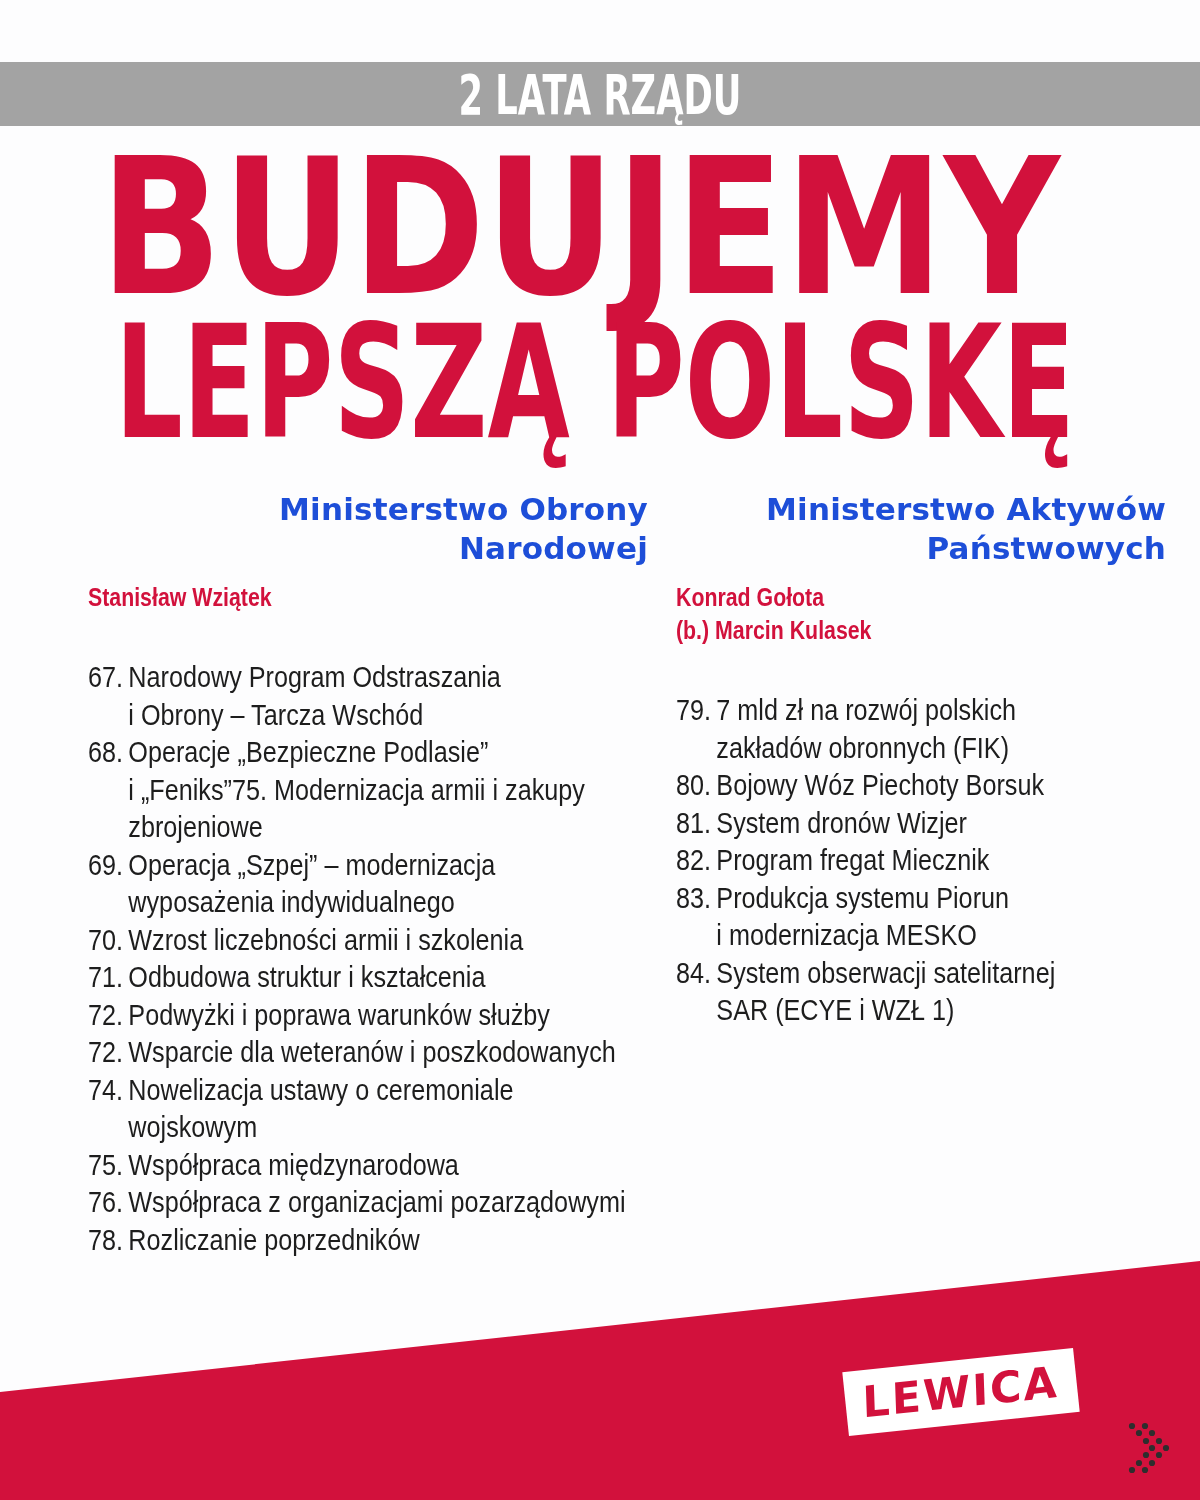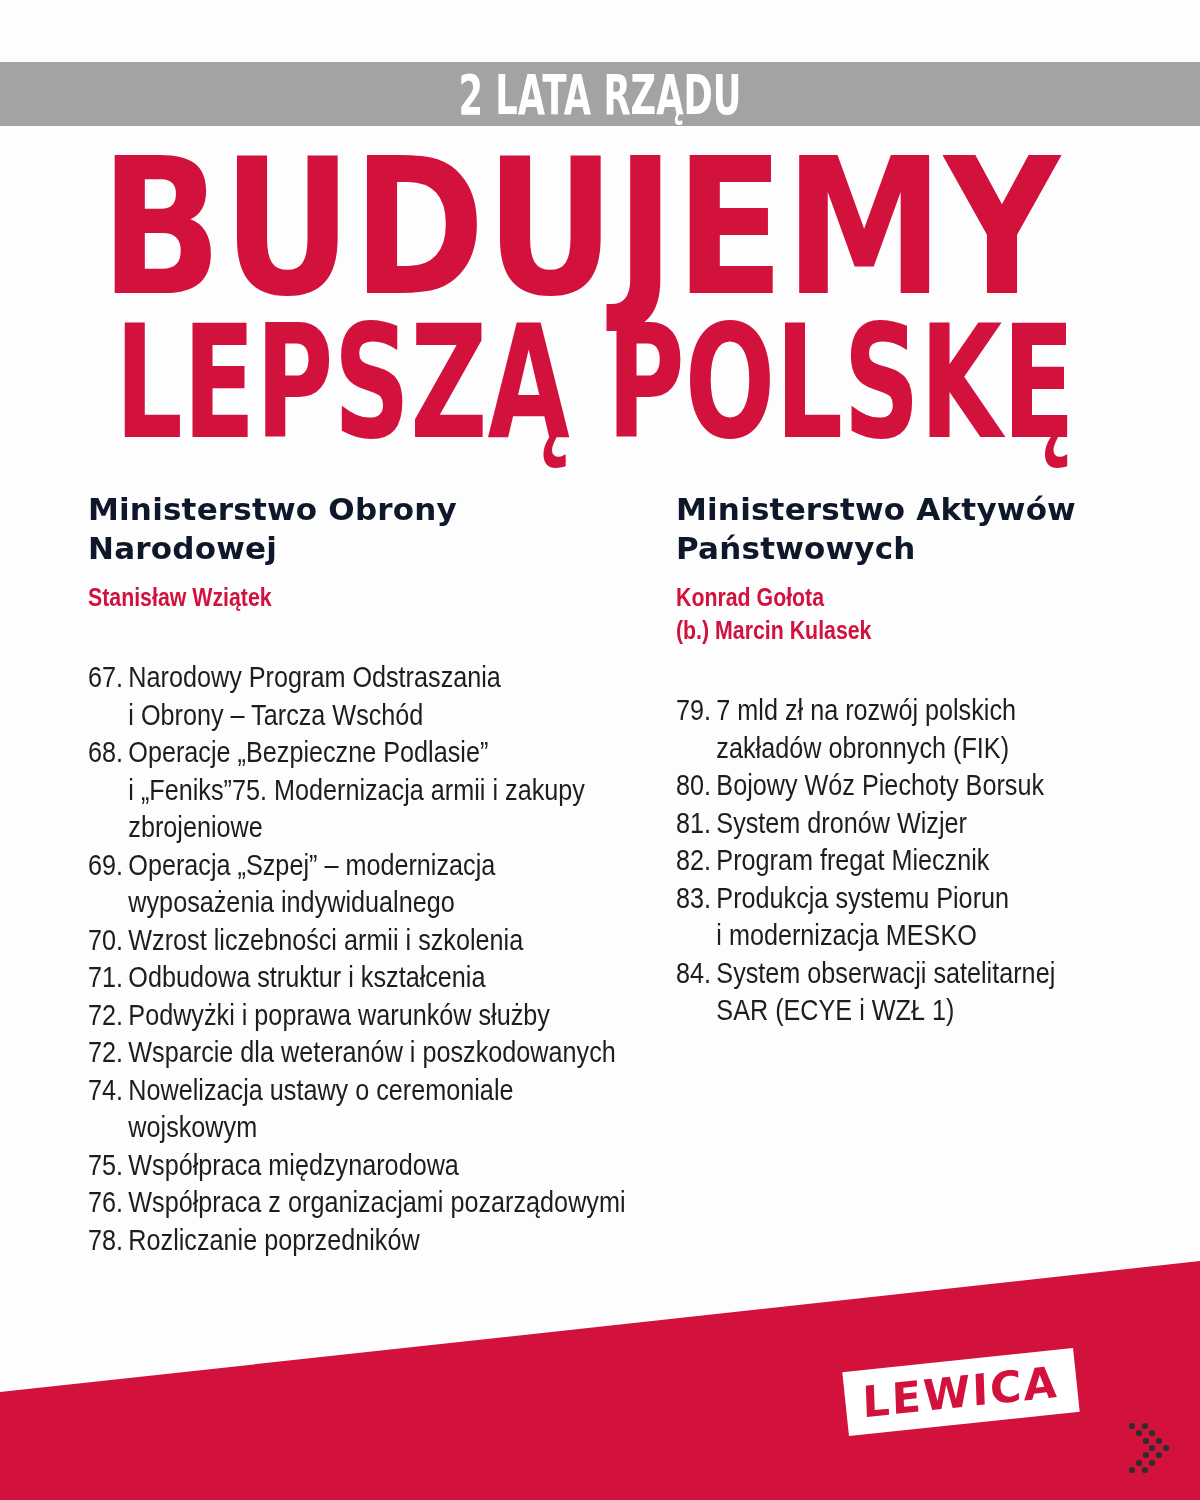--- a/index.html
+++ b/index.html
@@ -16,21 +16,21 @@
   .title-svg{position:absolute;left:0;top:140px;width:1200px;height:340px;overflow:visible;}
   .title-svg text{fill:#d2113c;font-family:"DejaVu Sans",sans-serif;font-weight:bold;}
   .title-svg .t1{font-size:189px;}
   .title-svg .t2{font-size:157px;}
 
   
   .col{position:absolute;top:490px;}
   .col-left{left:88px;width:560px;}
   .col-right{left:676px;width:490px;}
   .ministry{margin:0;font-family:"DejaVu Sans",sans-serif;font-weight:bold;
-            font-size:31px;line-height:39px;color:#0f172a;white-space:pre-line;letter-spacing:.2px;}
+            font-size:31px;line-height:39px;color:#1d4ed8;white-space:pre-line;letter-spacing:.2px;text-align:right;}
   .ministers{margin-top:13px;color:#d2113c;font-weight:bold;font-size:26px;line-height:33px;
              transform:scaleX(.82);transform-origin:left top;}
   .minister{white-space:nowrap;}
   .list{margin-top:44px;transform:scaleX(.84);transform-origin:left top;
         font-size:30px;line-height:37.5px;color:#1d1d1d;width:119%;}
   .item{display:flex;align-items:flex-start;}
   .num{flex:0 0 48px;}
   .txt{flex:1;white-space:pre-line;}
 
   

